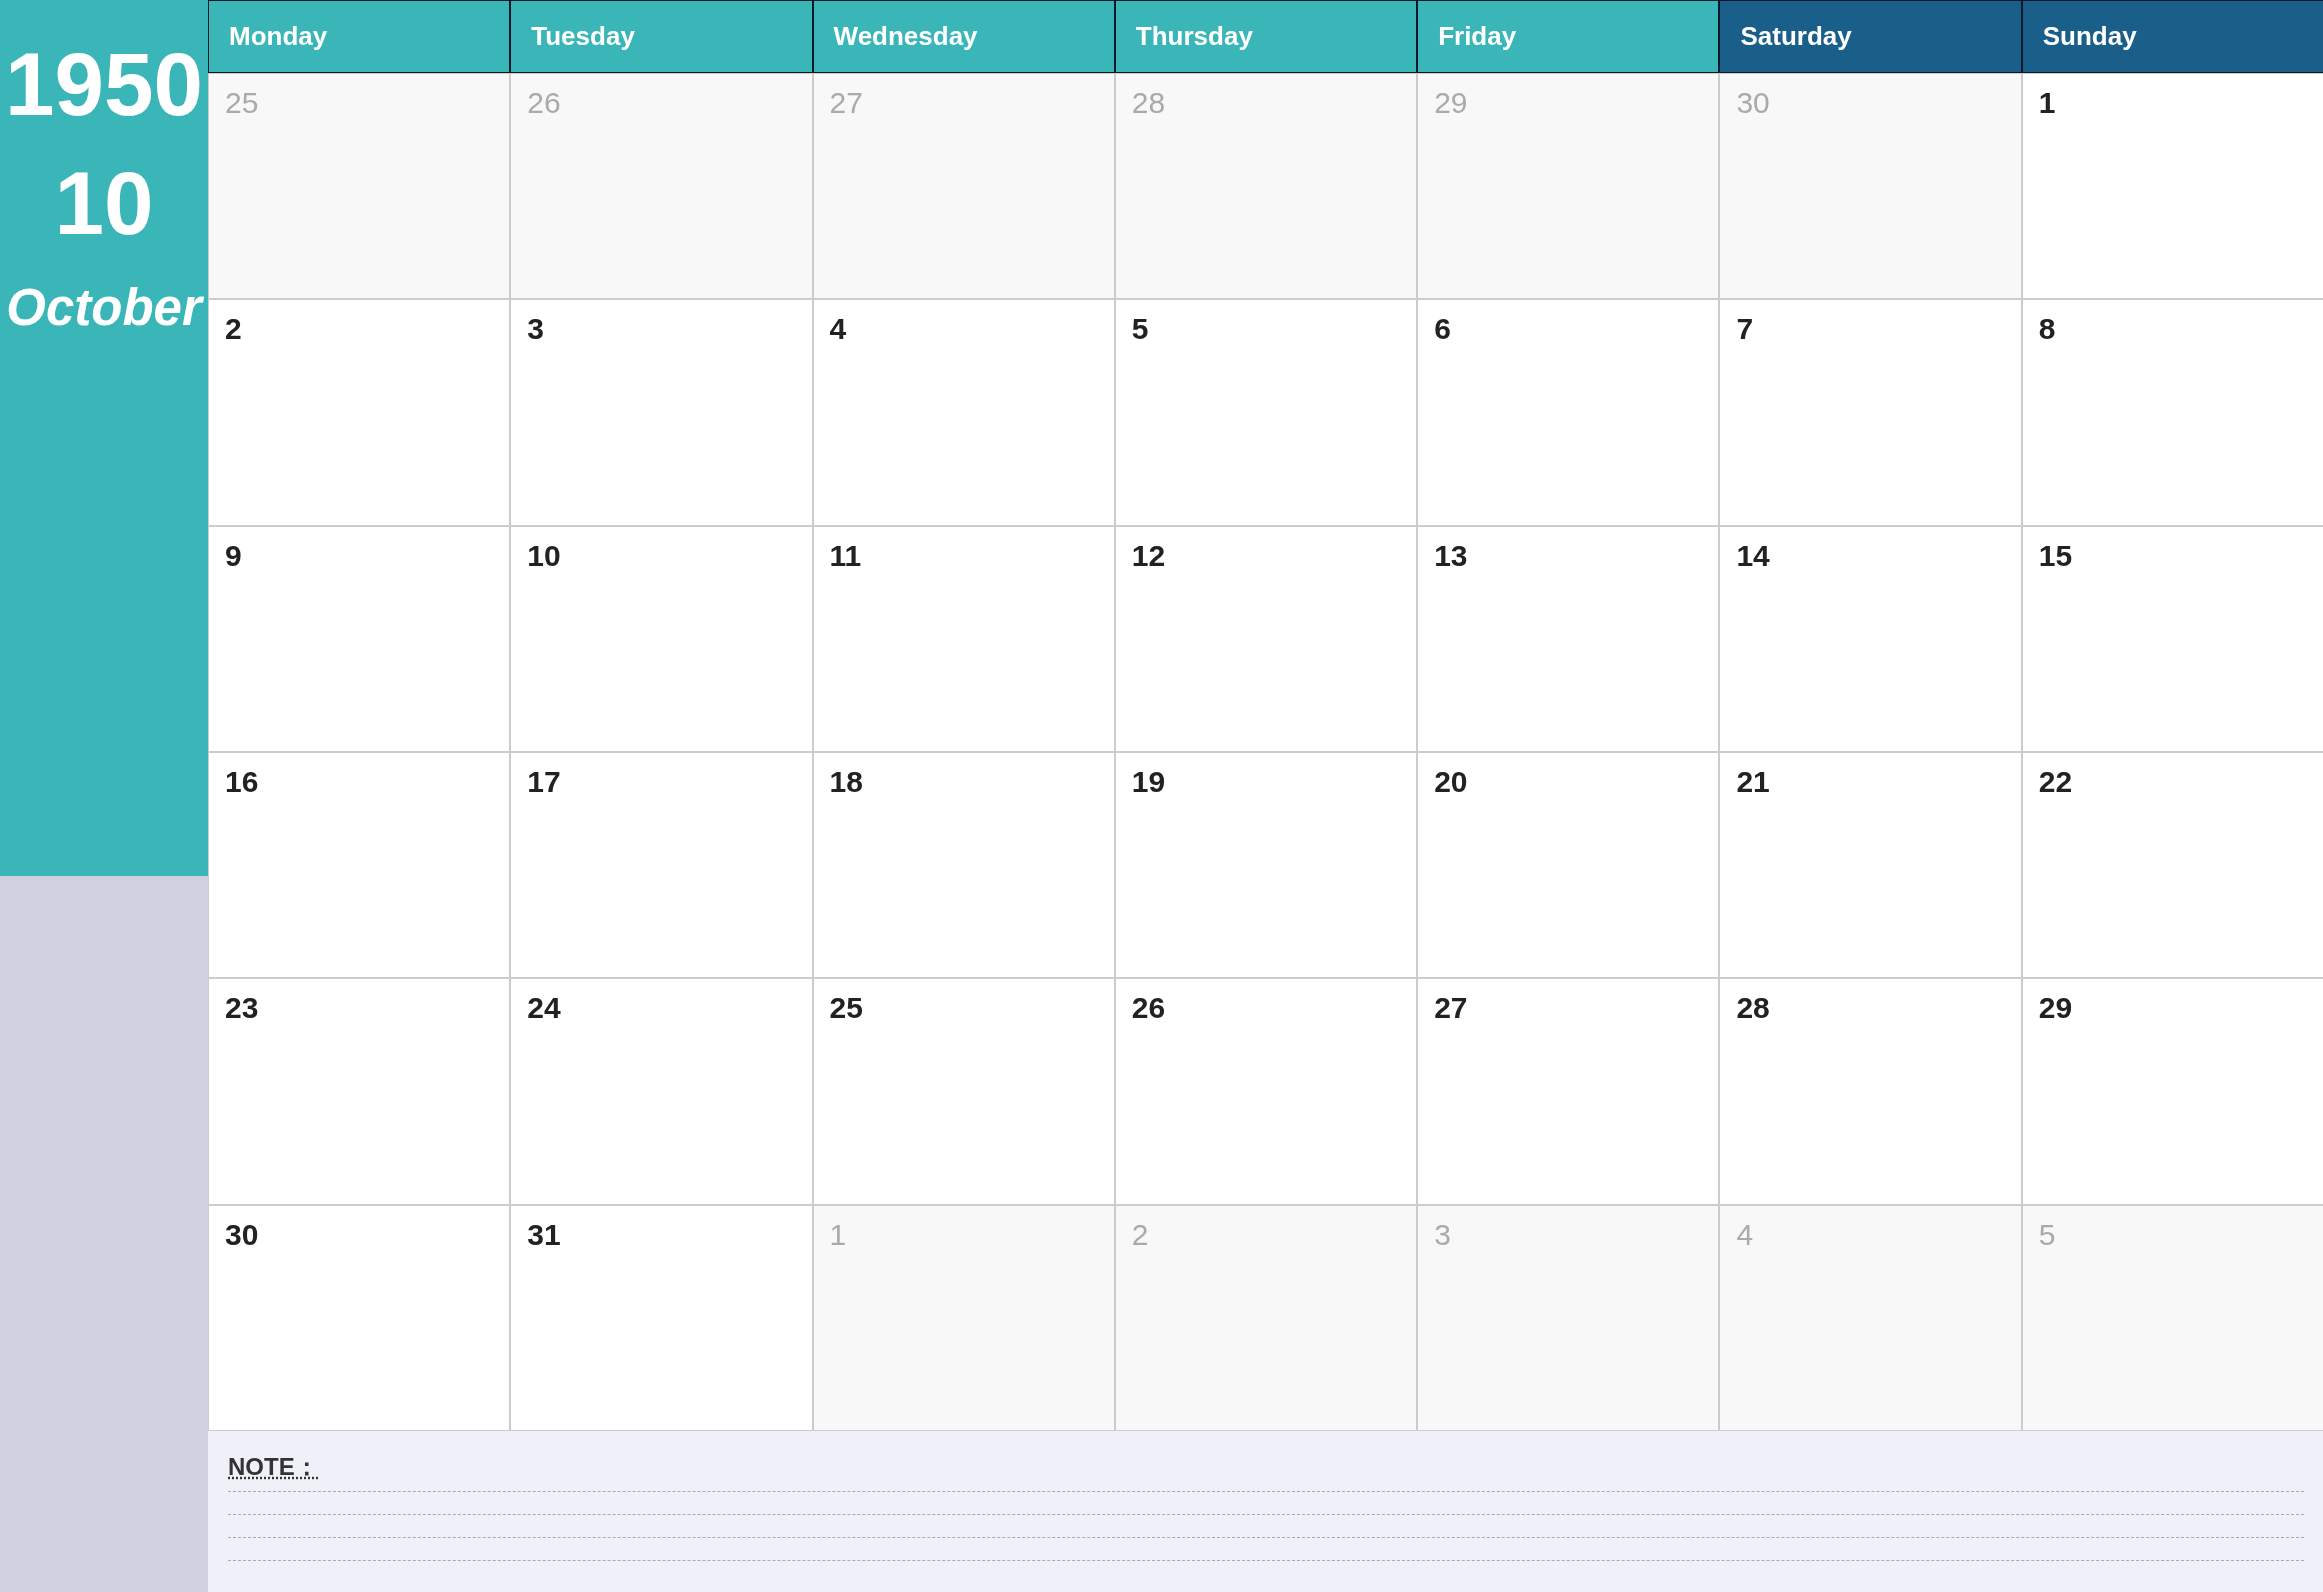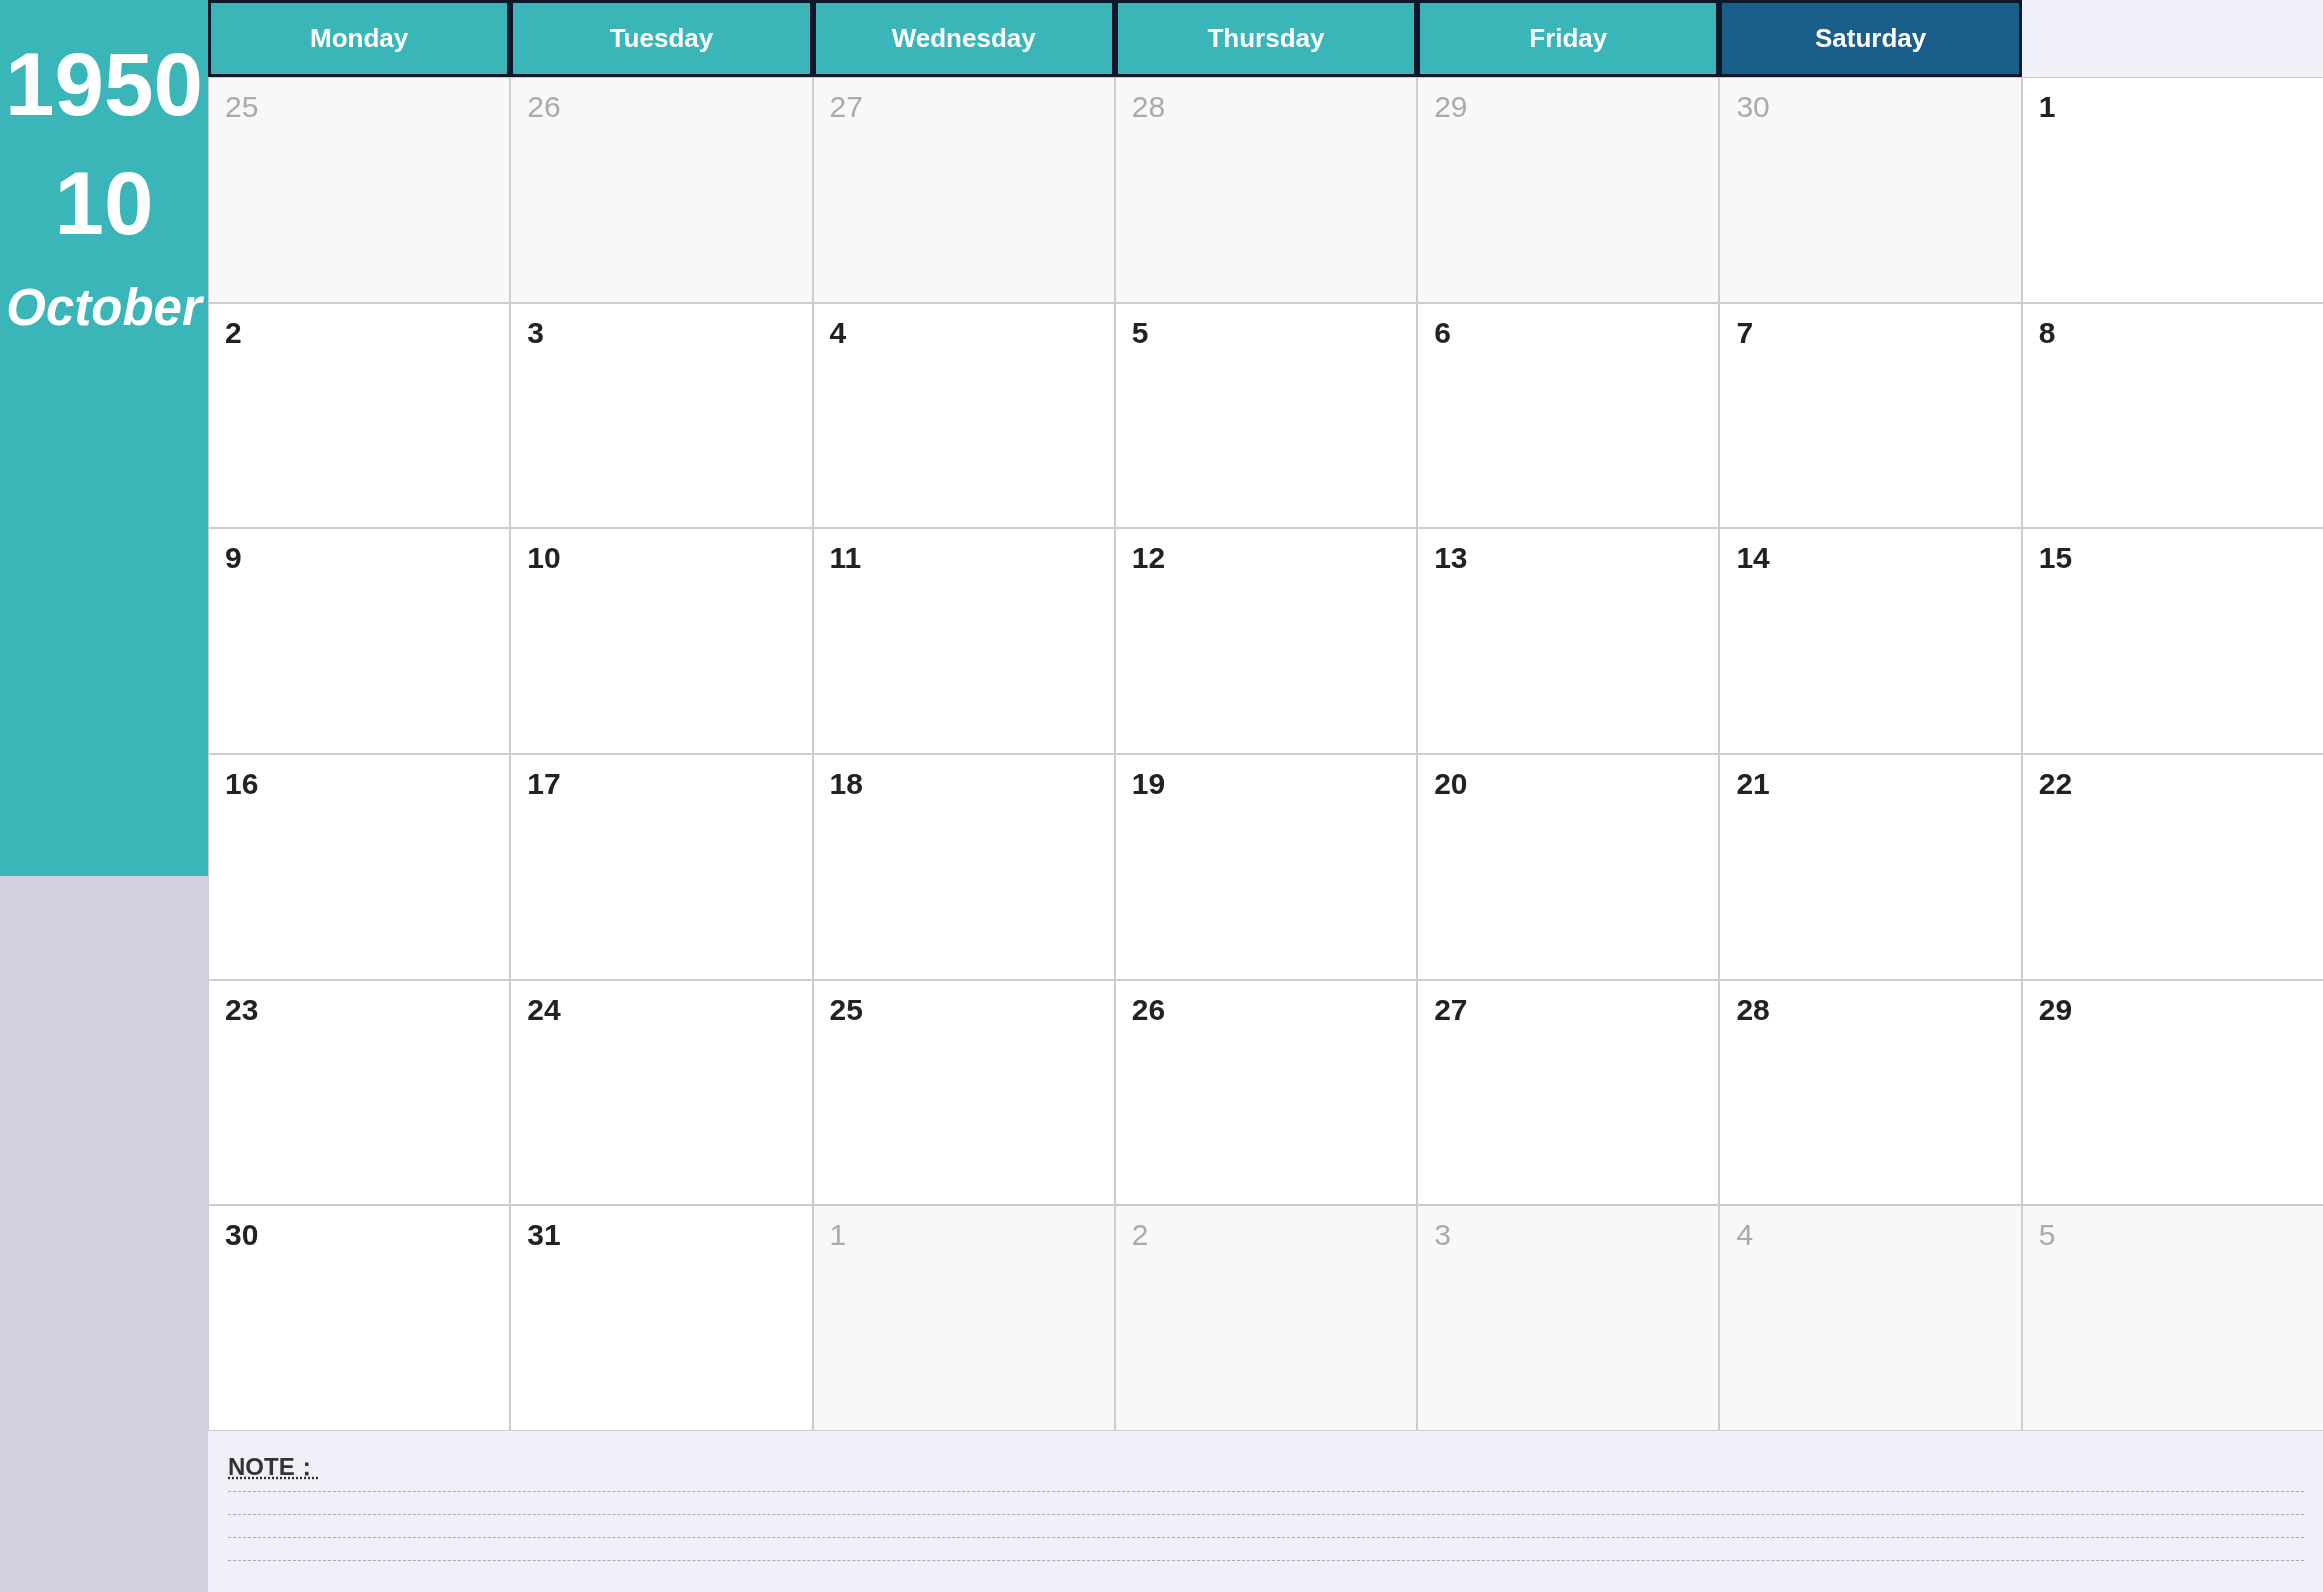--- a/index.html
+++ b/index.html
@@ -73,23 +73,22 @@
     .header-row {
       display: grid;
       grid-template-columns: repeat(7, 1fr);
     }
 
     .header-cell {
       background-color: #3ab5b8;
       color: white;
       font-size: 26px;
       font-weight: bold;
-      text-align: center;
       padding: 20px 20px;
-      border: 3px solid #0f172a;
+      border: 1px solid #0f172a;
     }
 
     .header-cell.saturday {
       background-color: #1a5f8a;
     }
 
     .header-cell.sunday {
       background-color: #1a5f8a;
     }
 
@@ -163,20 +162,21 @@
   <div class="main-calendar">
     <div class="calendar-grid">
 
       <div class="header-row">
         <div class="header-cell">Monday</div>
         <div class="header-cell">Tuesday</div>
         <div class="header-cell">Wednesday</div>
         <div class="header-cell">Thursday</div>
         <div class="header-cell">Friday</div>
         <div class="header-cell saturday">Saturday</div>
+        <div class="header-cell sunday">Sunday</div>
       </div>
 
       <div class="weeks-container">
 
         <div class="week-row">
           <div class="day-cell outside-month"><span class="day-number outside">25</span></div>
           <div class="day-cell outside-month"><span class="day-number outside">26</span></div>
           <div class="day-cell outside-month"><span class="day-number outside">27</span></div>
           <div class="day-cell outside-month"><span class="day-number outside">28</span></div>
           <div class="day-cell outside-month"><span class="day-number outside">29</span></div>

